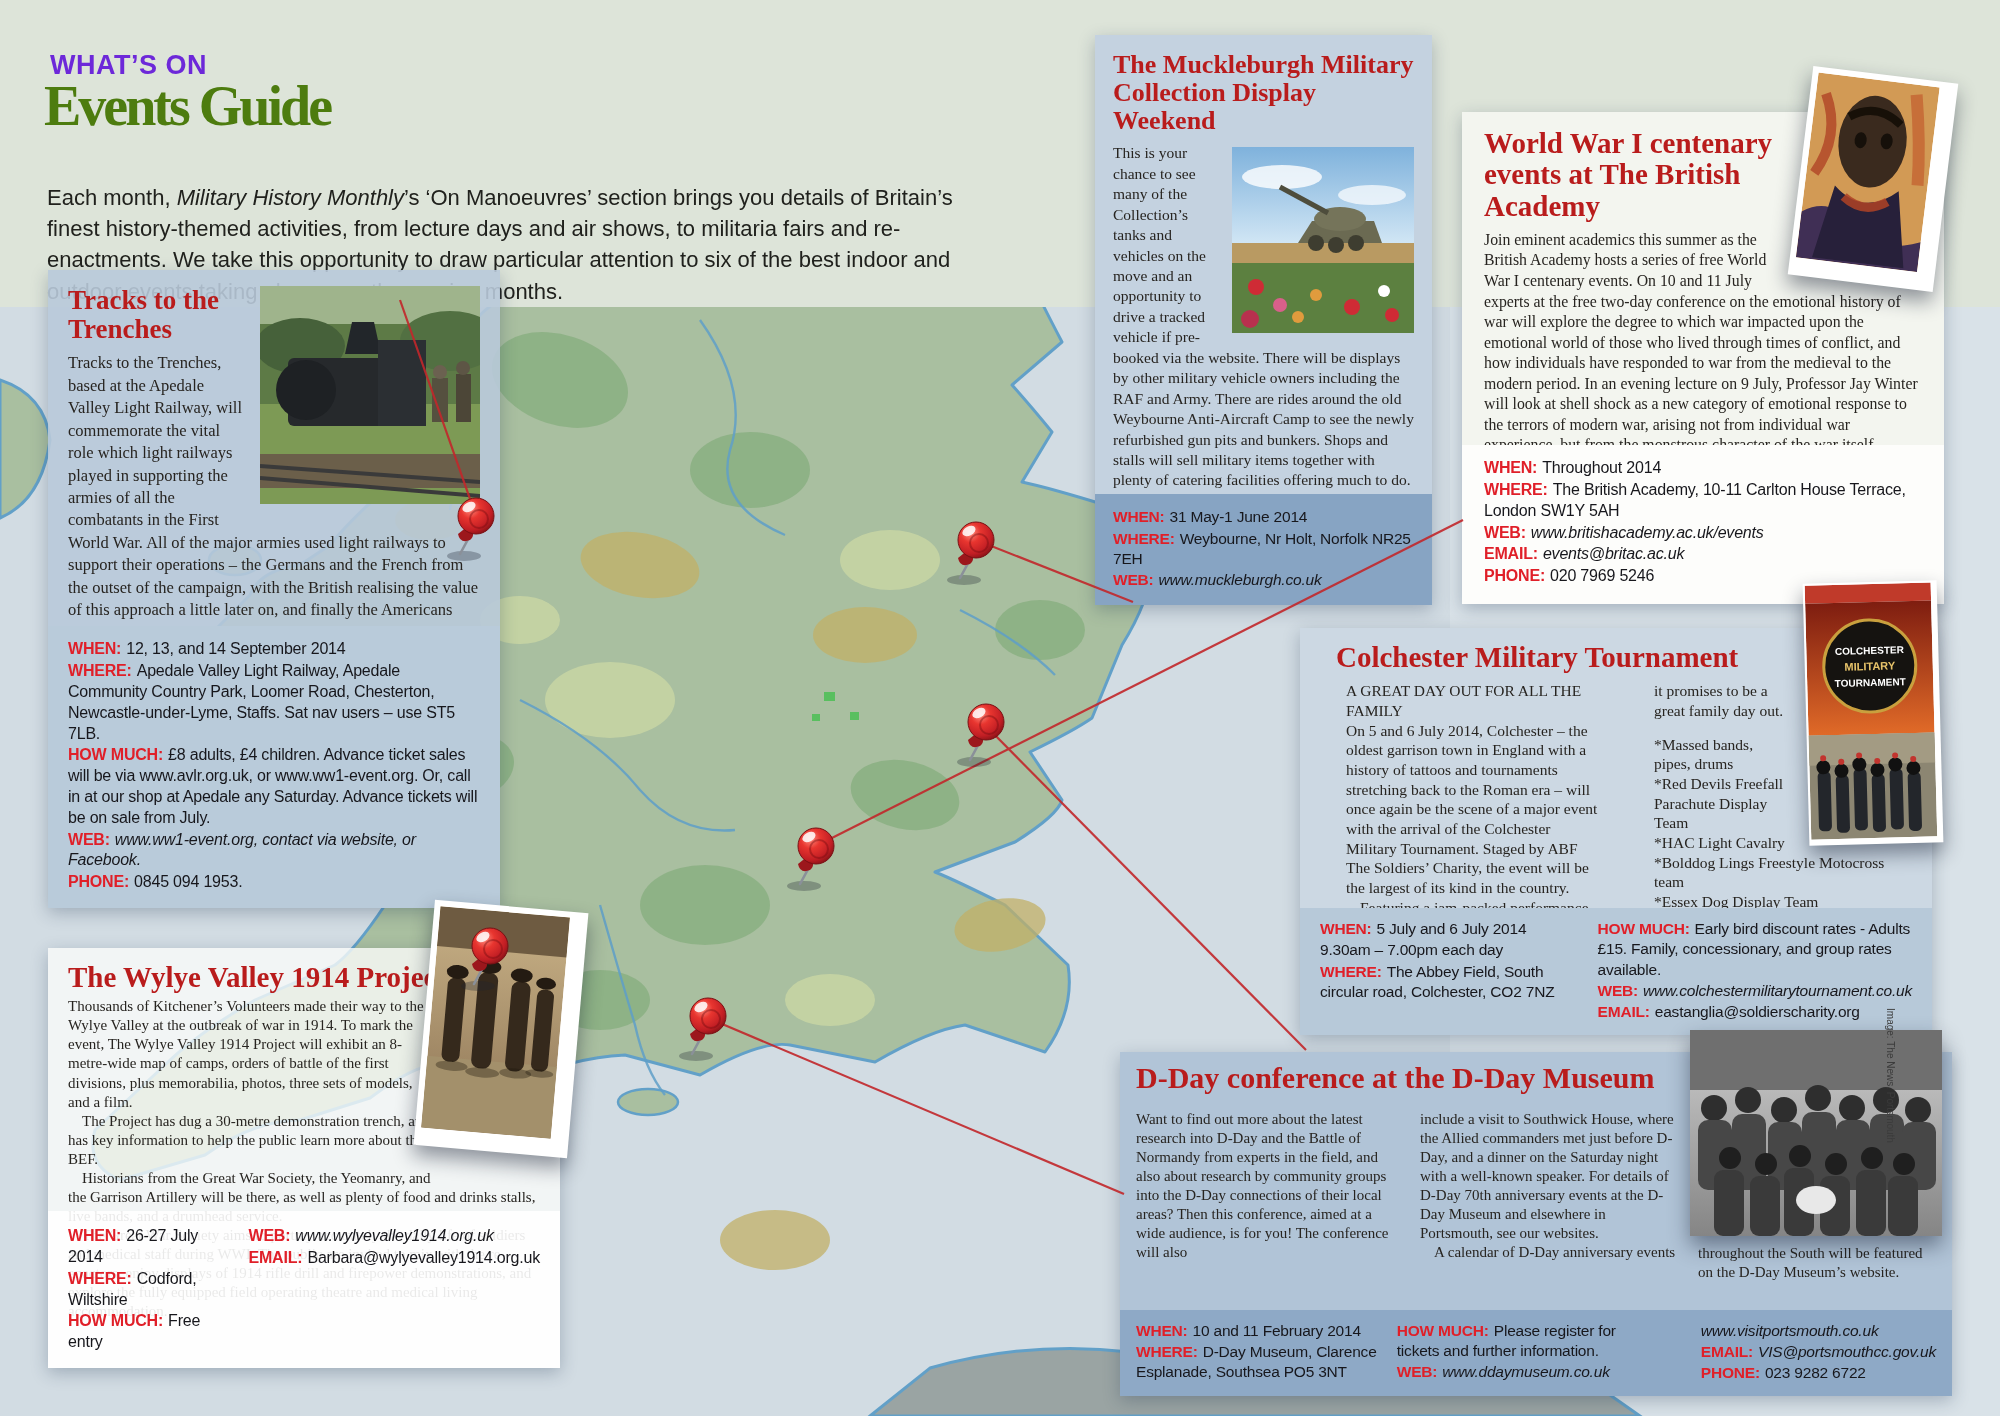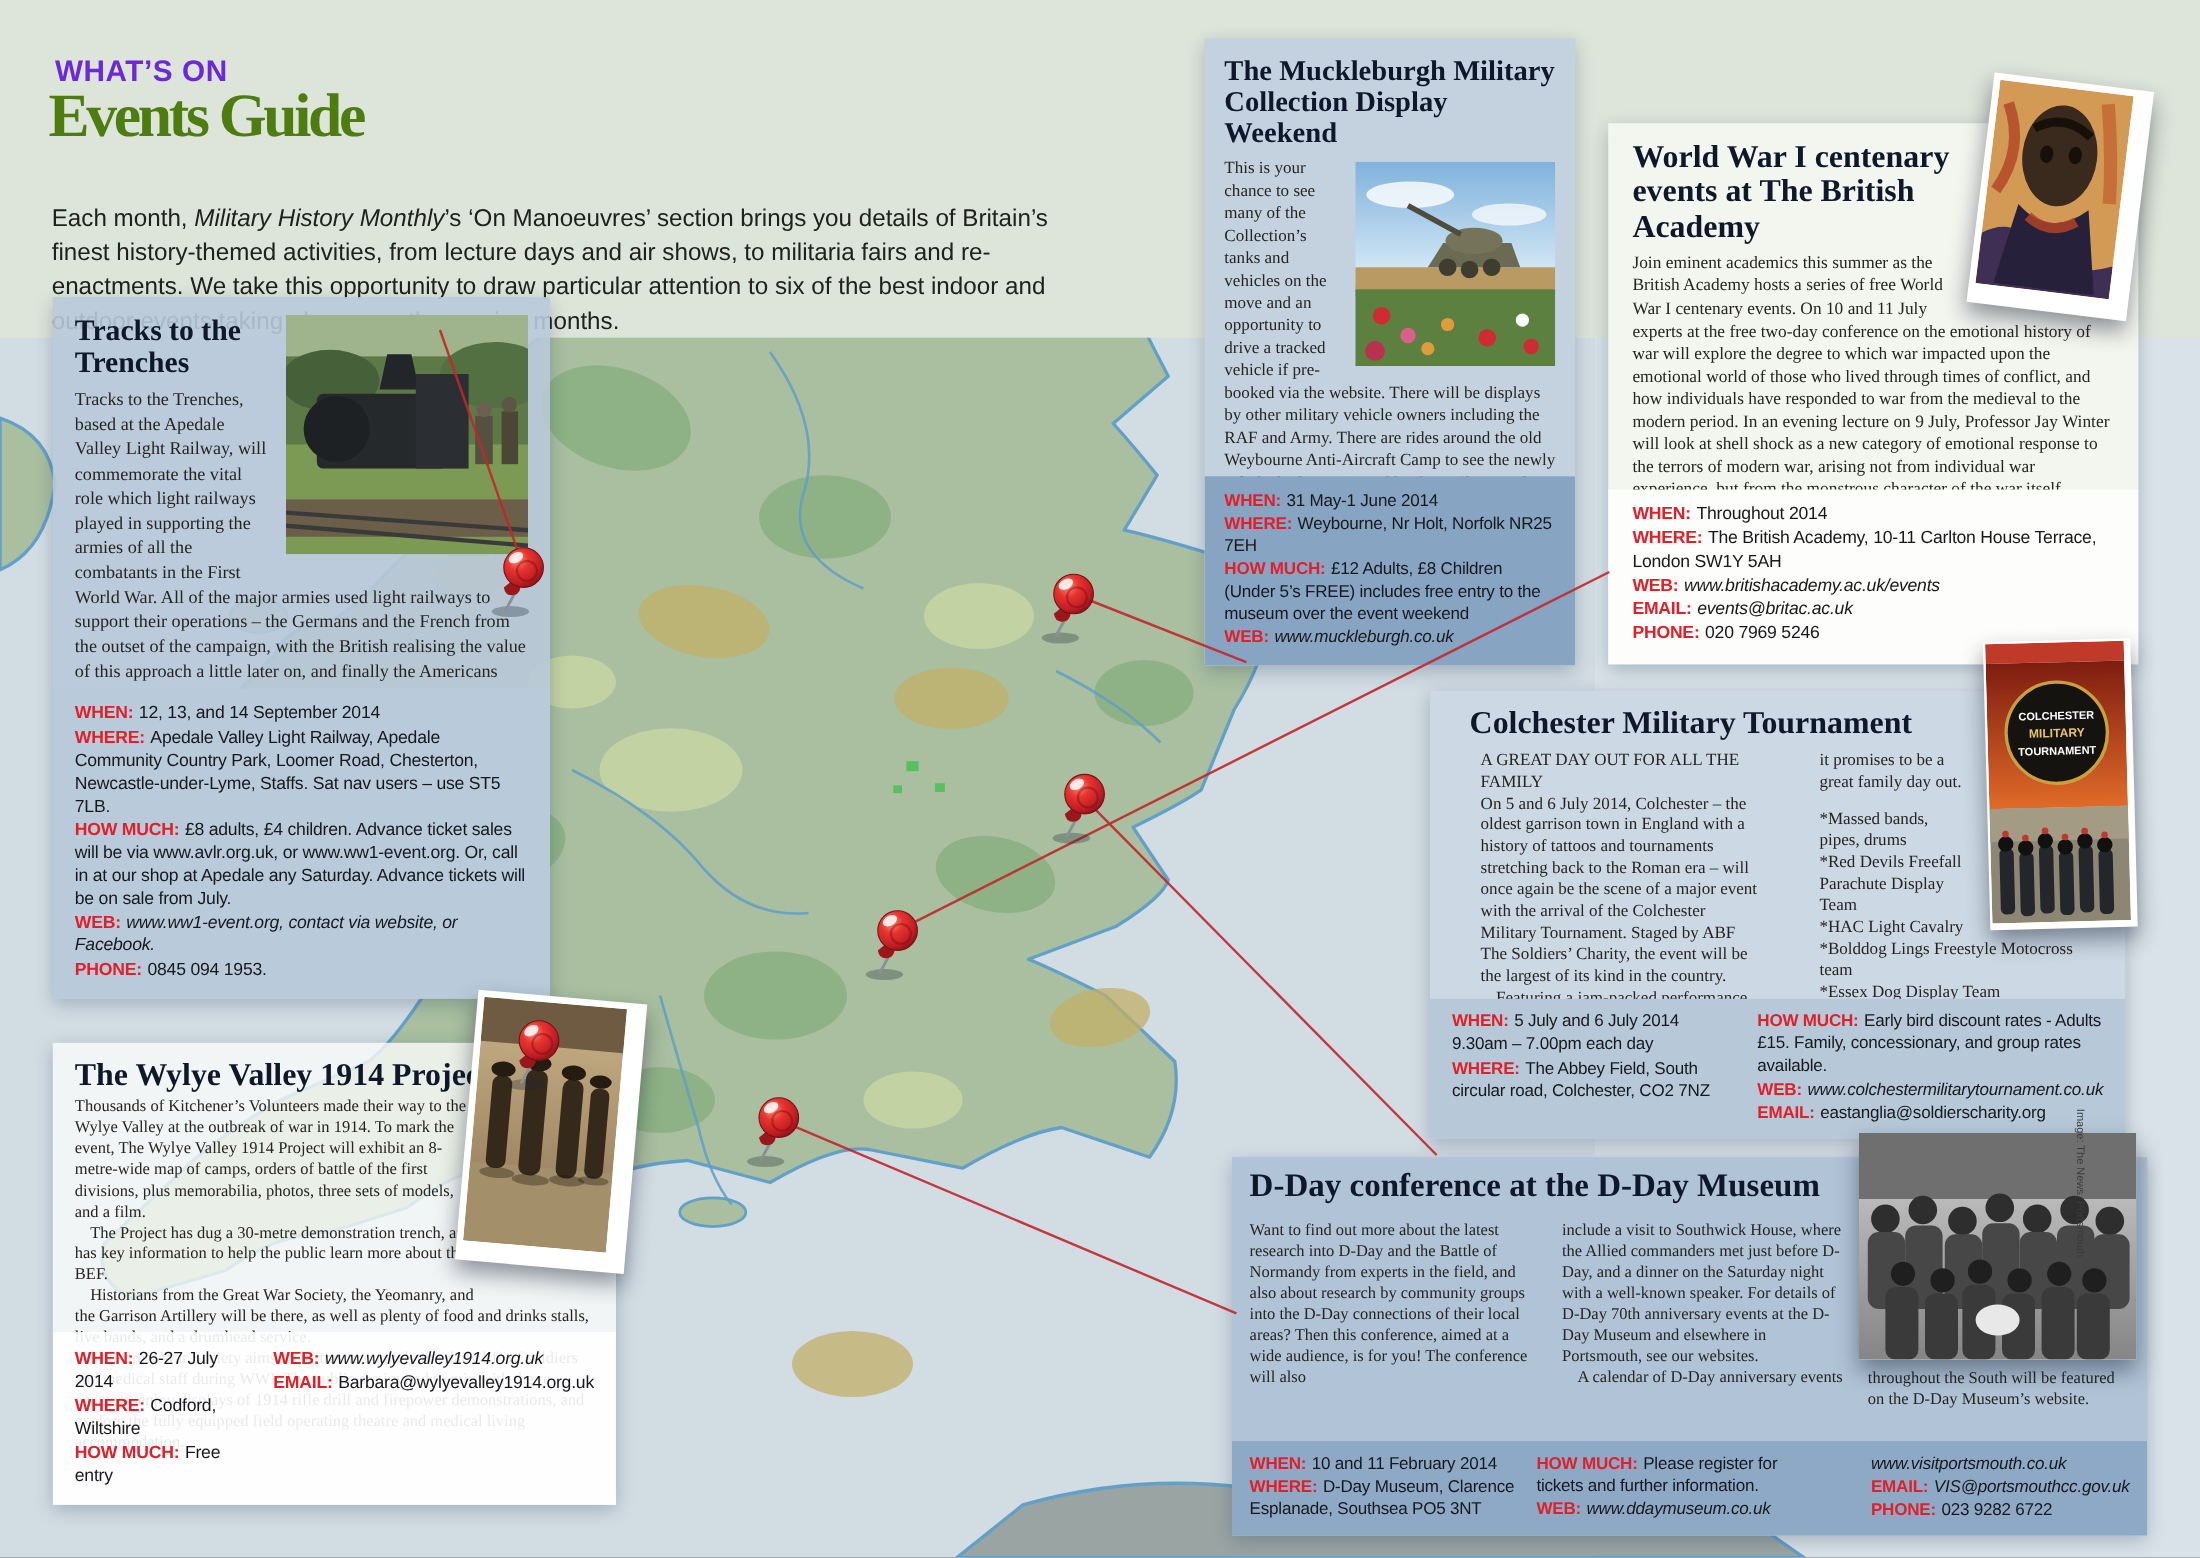--- a/index.html
+++ b/index.html
@@ -13,21 +13,21 @@
           font-weight:700;font-size:56px;color:#4d7c0f;letter-spacing:-3px;margin:0;}
   .intro{position:absolute;left:47px;top:182px;width:915px;font-family:"Liberation Sans",sans-serif;
           font-size:22px;line-height:1.42;color:#20211d;margin:0;}
   
   .map,.lines{position:absolute;left:0;top:0;}
   .lines{z-index:12;pointer-events:none;}
   .pin{position:absolute;z-index:16;width:62px;height:72px;}
   
   .card{position:absolute;z-index:10;overflow:hidden;box-shadow:0 5px 16px rgba(30,50,80,.28);}
   .pad{padding:16px 20px 0;}
-  .card h2{font-family:"Liberation Serif",serif;font-weight:700;color:#0f172a;margin:0 0 8px 0;line-height:1.08;}
+  .card h2{font-family:"Liberation Serif",serif;font-weight:700;color:#b91c1c;margin:0 0 8px 0;line-height:1.08;}
   .bodytext{color:#272420;}
   .bodytext p{margin:0;}
   .ind{text-indent:14px;}
   .info{position:absolute;left:0;right:0;bottom:0;font-family:"Liberation Sans",sans-serif;
         color:#17171c;letter-spacing:-0.2px;line-height:1.3;}
   .iline{margin:1px 0;}
   .lbl{color:#e01f28;font-weight:700;margin-right:5px;}
   .it{font-style:italic;}
   .float-r{float:right;}
   .spacer{float:right;}
@@ -225,21 +225,20 @@
             <circle cx="66" cy="170" r="6" fill="#e09b3d"></circle>
         </svg>
       </span>
       <div class="bodytext" style="font-size:15.5px;line-height:1.32;">
         <p>This is your chance to see many of the Collection’s tanks and vehicles on the move and an opportunity to drive a tracked vehicle if pre-booked via the website. There will be displays by other military vehicle owners including the RAF and Army. There are rides around the old Weybourne Anti-Aircraft Camp to see the newly refurbished gun pits and bunkers. Shops and stalls will sell military items together with plenty of catering facilities offering much to do. Set in beautiful surroundings with lovely sea views, the weekend guarantees children and all members of the family an exciting time. Over 3,000 visitors to the event last year.</p>
       </div>
     </div>
     <div class="info" style="background:#87a4c3;padding:12px 18px 14px;font-size:15.5px;">
       <div class="iline"><span class="lbl">WHEN:</span><span>31 May-1 June 2014</span></div>
       <div class="iline"><span class="lbl">WHERE:</span><span>Weybourne, Nr Holt, Norfolk NR25 7EH</span></div>
-      <div class="iline"><span class="lbl">HOW MUCH:</span><span>£12 Adults, £8 Children (Under 5’s FREE) includes free entry to the museum over the event weekend</span></div>
       <div class="iline"><span class="lbl">WEB:</span><span class="it">www.muckleburgh.co.uk</span></div>
     </div>
   </section>
 
   <section class="card" style="left:1462px;top:112px;width:482px;height:492px;background:#f3f5ef;">
     <div class="pad" style="padding:16px 22px 0;">
       <span class="spacer" style="width:128px;height:150px;"></span>
       <h2 style="font-size:29px;">World War I centenary events at The British Academy</h2>
       <div class="bodytext" style="font-size:15.8px;line-height:1.3;">
         <p>Join eminent academics this summer as the British Academy hosts a series of free World War I centenary events. On 10 and 11 July experts at the free two-day conference on the emotional history of war will explore the degree to which war impacted upon the emotional world of those who lived through times of conflict, and how individuals have responded to war from the medieval to the modern period. In an evening lecture on 9 July, Professor Jay Winter will look at shell shock as a new category of emotional response to the terrors of modern war, arising not from individual war experience, but from the monstrous character of the war itself. Finally, Dr Eugene Rogan and Sir Adam Roberts will discuss Islam and the Great War in the Middle East (1914-1918), exploring how Islam had more impact on European policies than on the loyalties of the Muslim peoples caught up in the First World War.</p>

